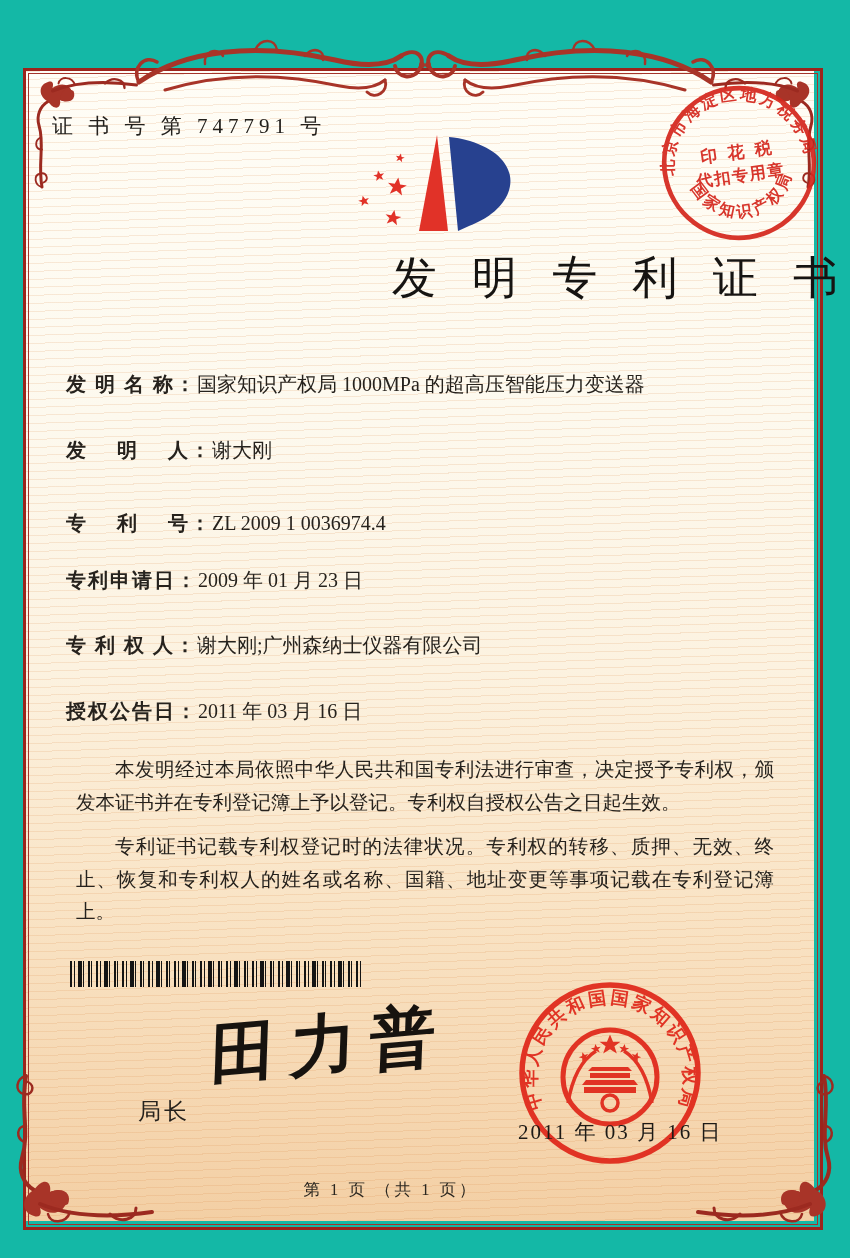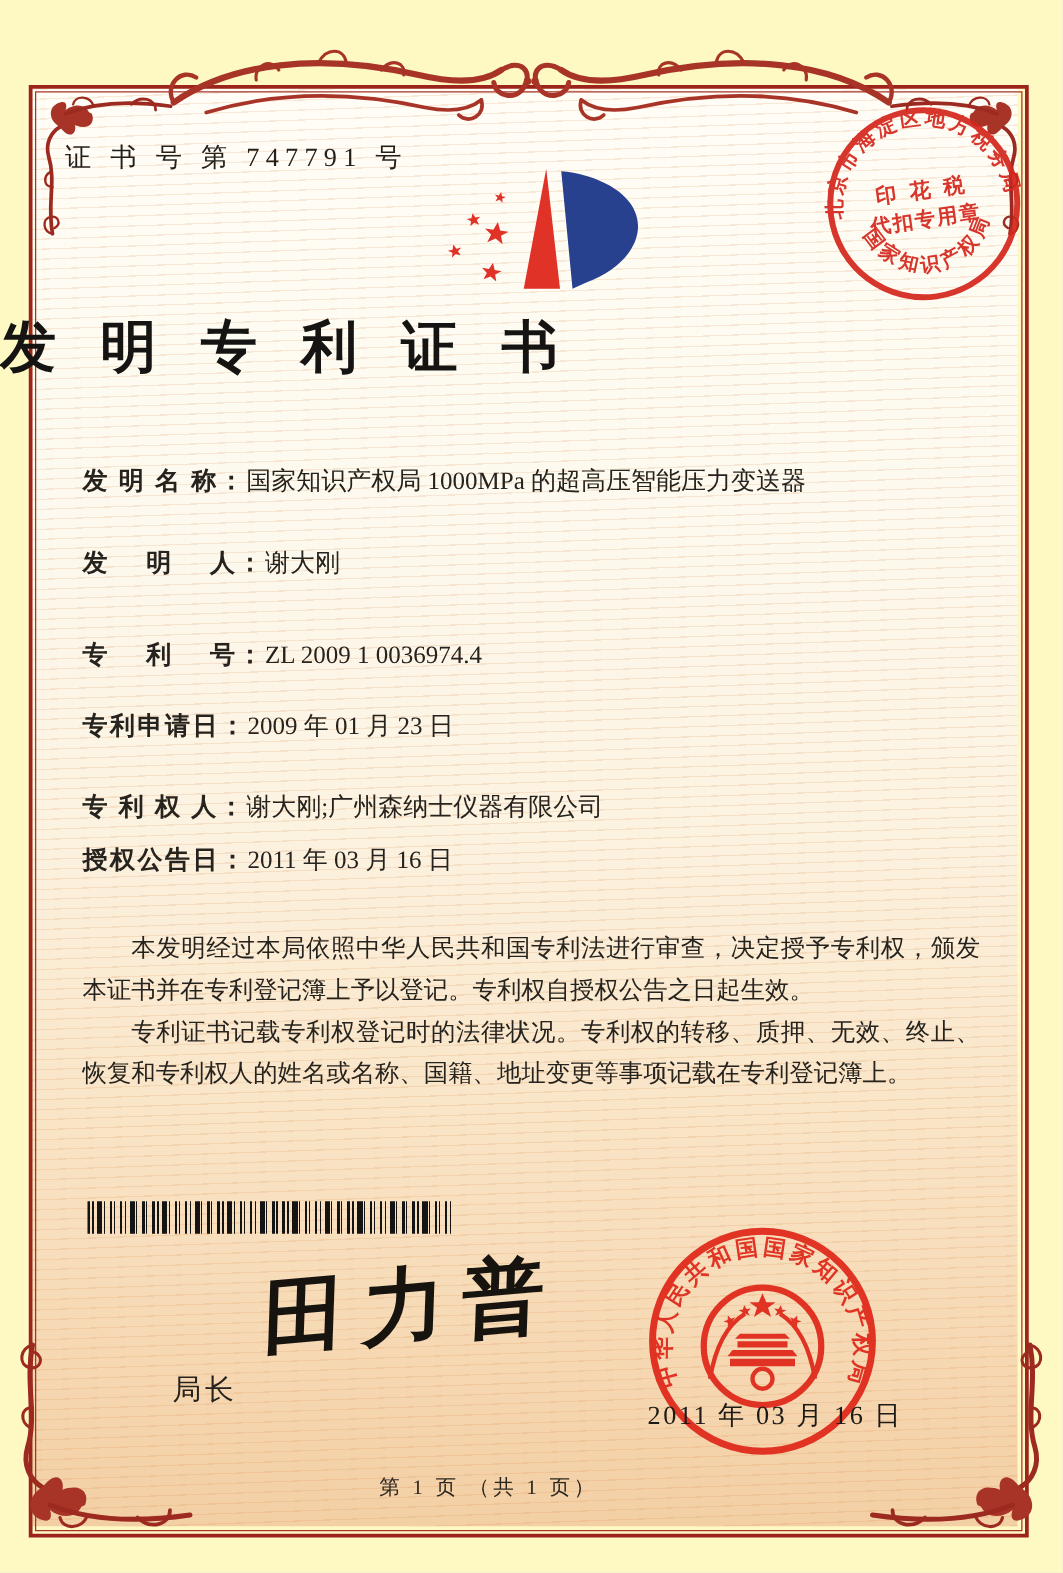--- a/index.html
+++ b/index.html
@@ -1,17 +1,17 @@
 <!DOCTYPE html>
 <html><head>
 <meta charset="utf-8">
 <style>
   html,body{margin:0;padding:0;}
   body{background:#e9e7e0;font-family:"Liberation Serif","DejaVu Serif",serif;}
-  .page{position:relative;width:850px;height:1258px;background:#fef9c3;overflow:hidden;margin:0 auto;}
+  .page{position:relative;width:850px;height:1258px;background:#14b8a6;overflow:hidden;margin:0 auto;}
 
   
   .frame{position:absolute;left:23px;top:68px;width:794px;height:1156px;
          border:3px solid #9c241c;z-index:2;}
   .frame-inner{position:absolute;inset:2px;border:1px solid #a5342a;}
 
   
   .frame-bg{position:absolute;left:26px;top:71px;width:788px;height:1150px;z-index:1;
     background:
       repeating-linear-gradient(178deg, rgba(216,130,62,0.16) 0px, rgba(216,130,62,0.16) 1px, rgba(255,255,255,0) 1px, rgba(255,255,255,0) 8px),
@@ -21,31 +21,31 @@
   .orn{position:absolute;z-index:3;pointer-events:none;}
 
   .cert-no{position:absolute;left:52px;top:112px;z-index:10;font-size:21px;color:#23201c;
            letter-spacing:5px;}
 
   .tax-stamp{position:absolute;left:660px;top:84px;width:158px;height:158px;z-index:12;
              transform:rotate(-8deg);opacity:.93;}
 
   .logo{position:absolute;left:340px;top:131px;width:195px;height:120px;z-index:10;}
 
-  .title{position:absolute;left:0;right:0;top:248px;z-index:10;text-align:left;
-         font-size:45px;font-weight:bold;color:#161412;letter-spacing:12px;}
+  .title{position:absolute;left:0;right:0;top:248px;z-index:10;text-align:right;
+         font-size:45px;font-weight:normal;color:#161412;letter-spacing:12px;}
 
   .fields{position:absolute;left:66px;top:0;z-index:10;width:730px;}
   .field{position:absolute;left:0;font-size:20px;color:#26221d;white-space:nowrap;}
   .field .lbl{letter-spacing:2px;font-weight:bold;}
-  .f0{top:371px}.f1{top:437px}.f2{top:510px}.f3{top:567px}.f4{top:632px}.f5{top:674px}
+  .f0{top:371px}.f1{top:437px}.f2{top:510px}.f3{top:567px}.f4{top:632px}.f5{top:698px}
 
   .body-text{position:absolute;left:64px;top:742px;width:722px;z-index:10;
              font-size:19.5px;line-height:32.5px;color:#26221d;text-align:justify;}
-  .body-text p{margin:2px;text-indent:2em;}
+  .body-text p{margin:12px;text-indent:2em;}
 
   .barcode{position:absolute;left:70px;top:961px;width:292px;height:26px;z-index:10;
     background:repeating-linear-gradient(90deg,
       #141414 0 2px,transparent 2px 4px,
       #141414 4px 5px,transparent 5px 8px,
       #141414 8px 12px,transparent 12px 13px,
       #141414 13px 14px,transparent 14px 18px,
       #141414 18px 20px,transparent 20px 21px,
       #141414 21px 22px,transparent 22px 26px);}
 

